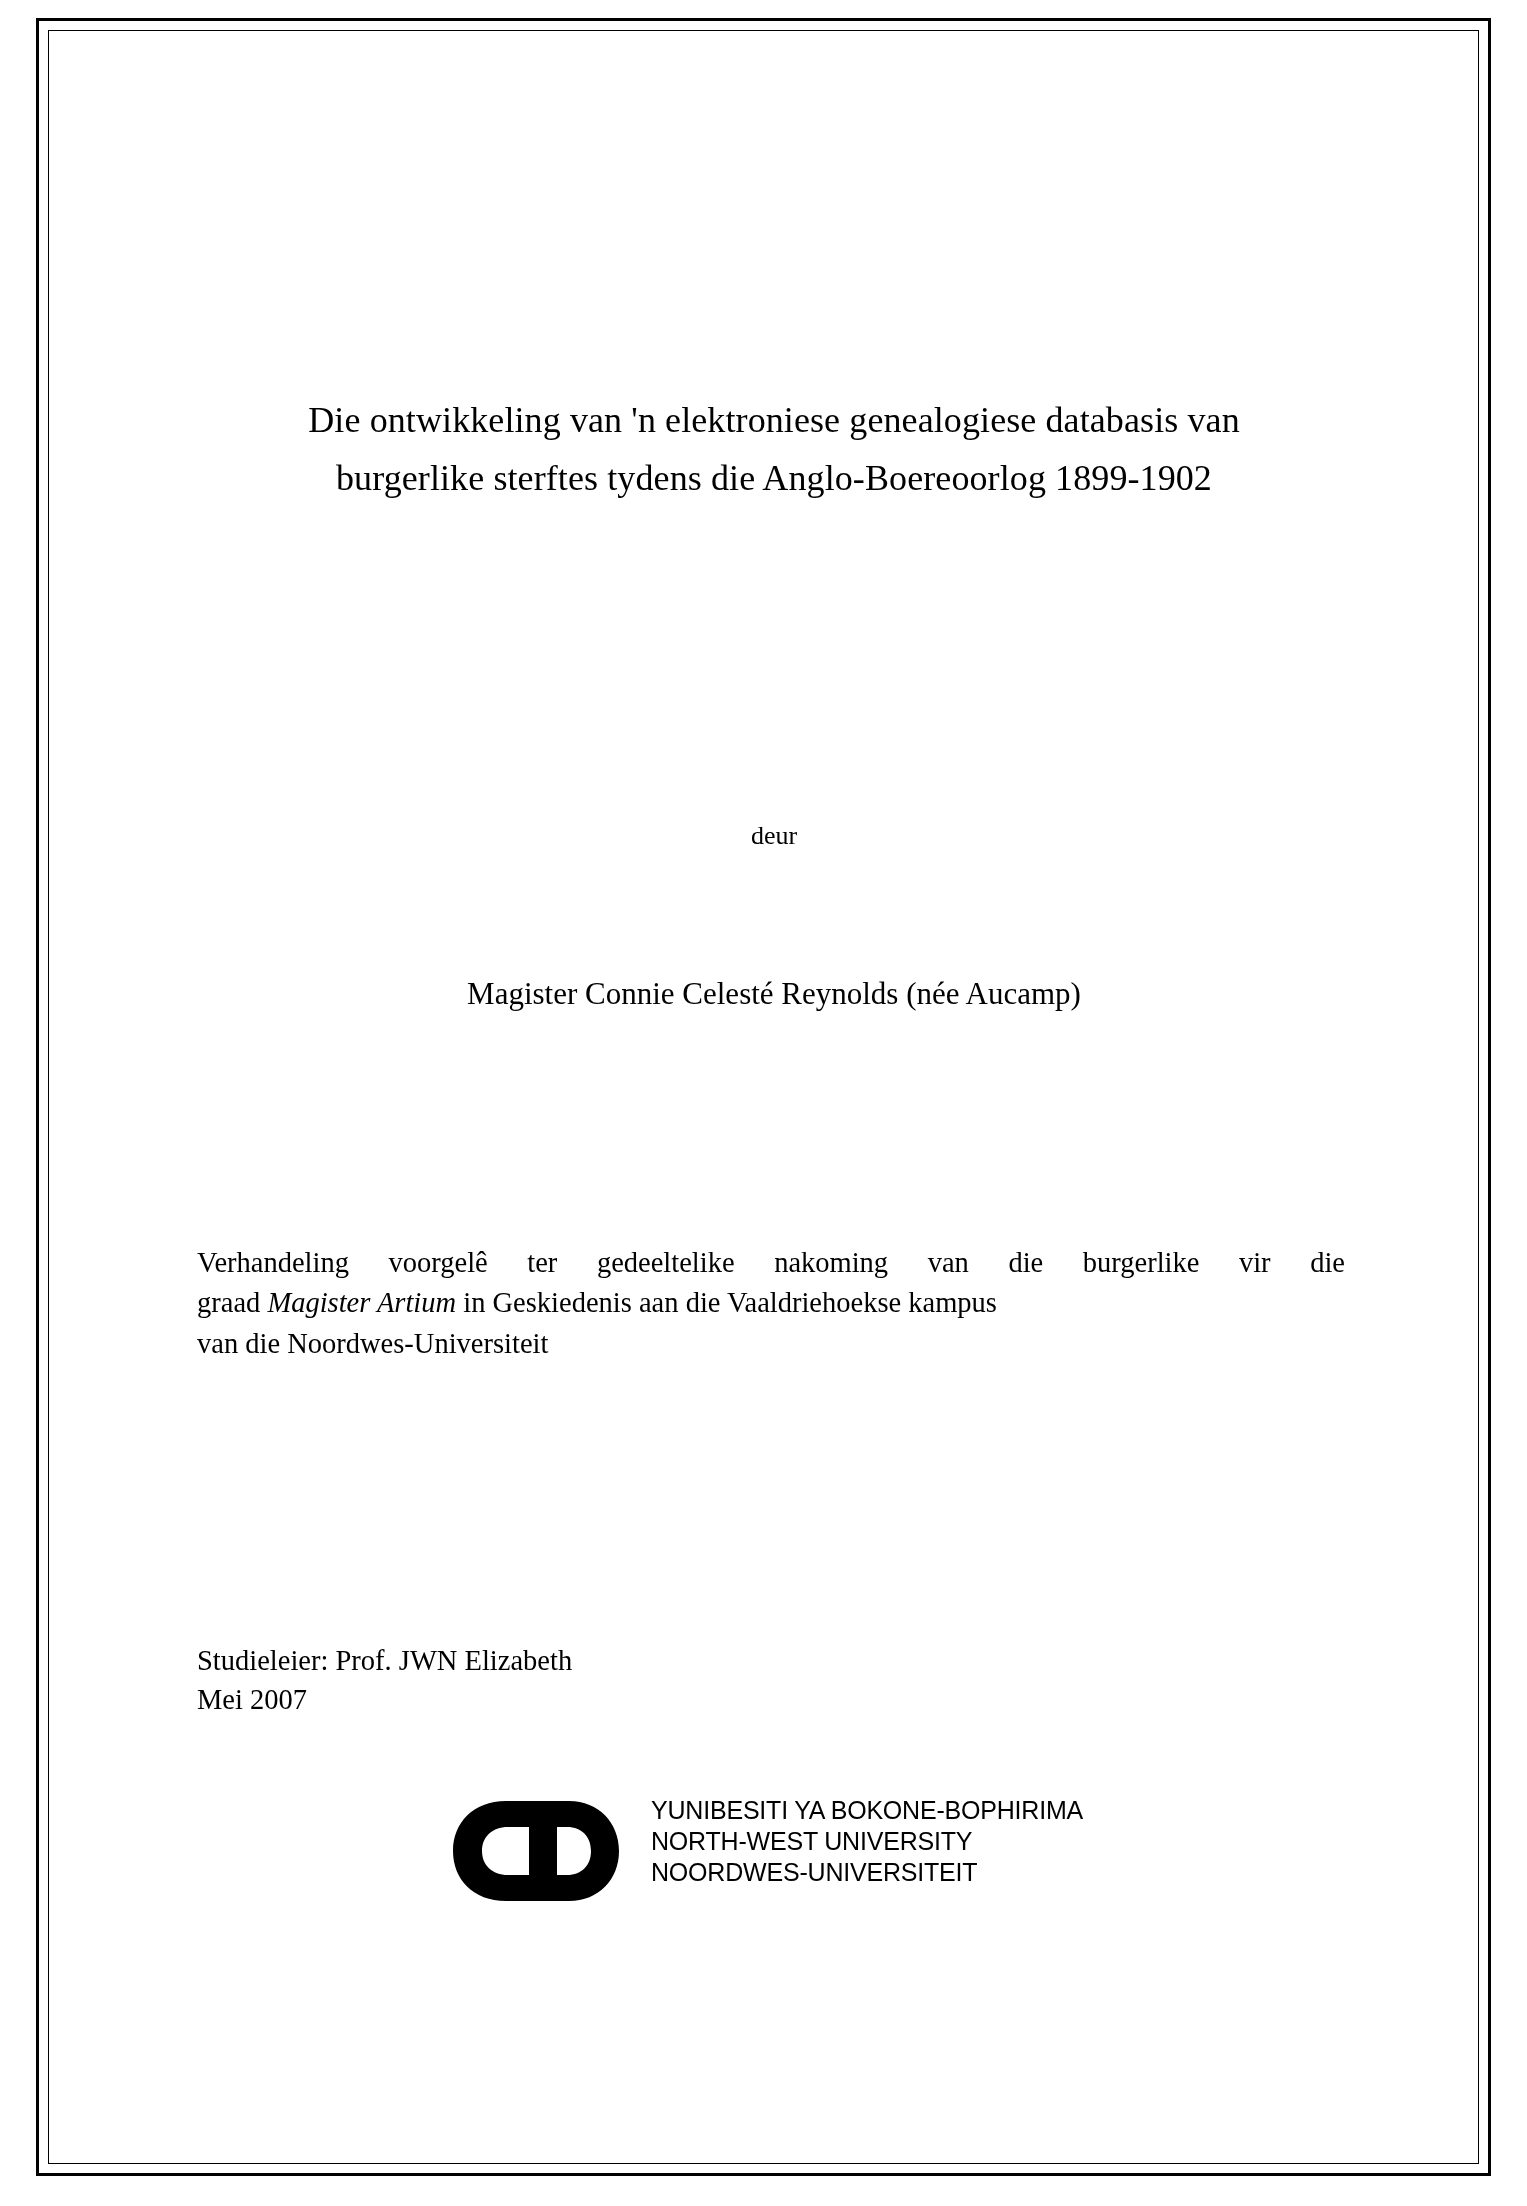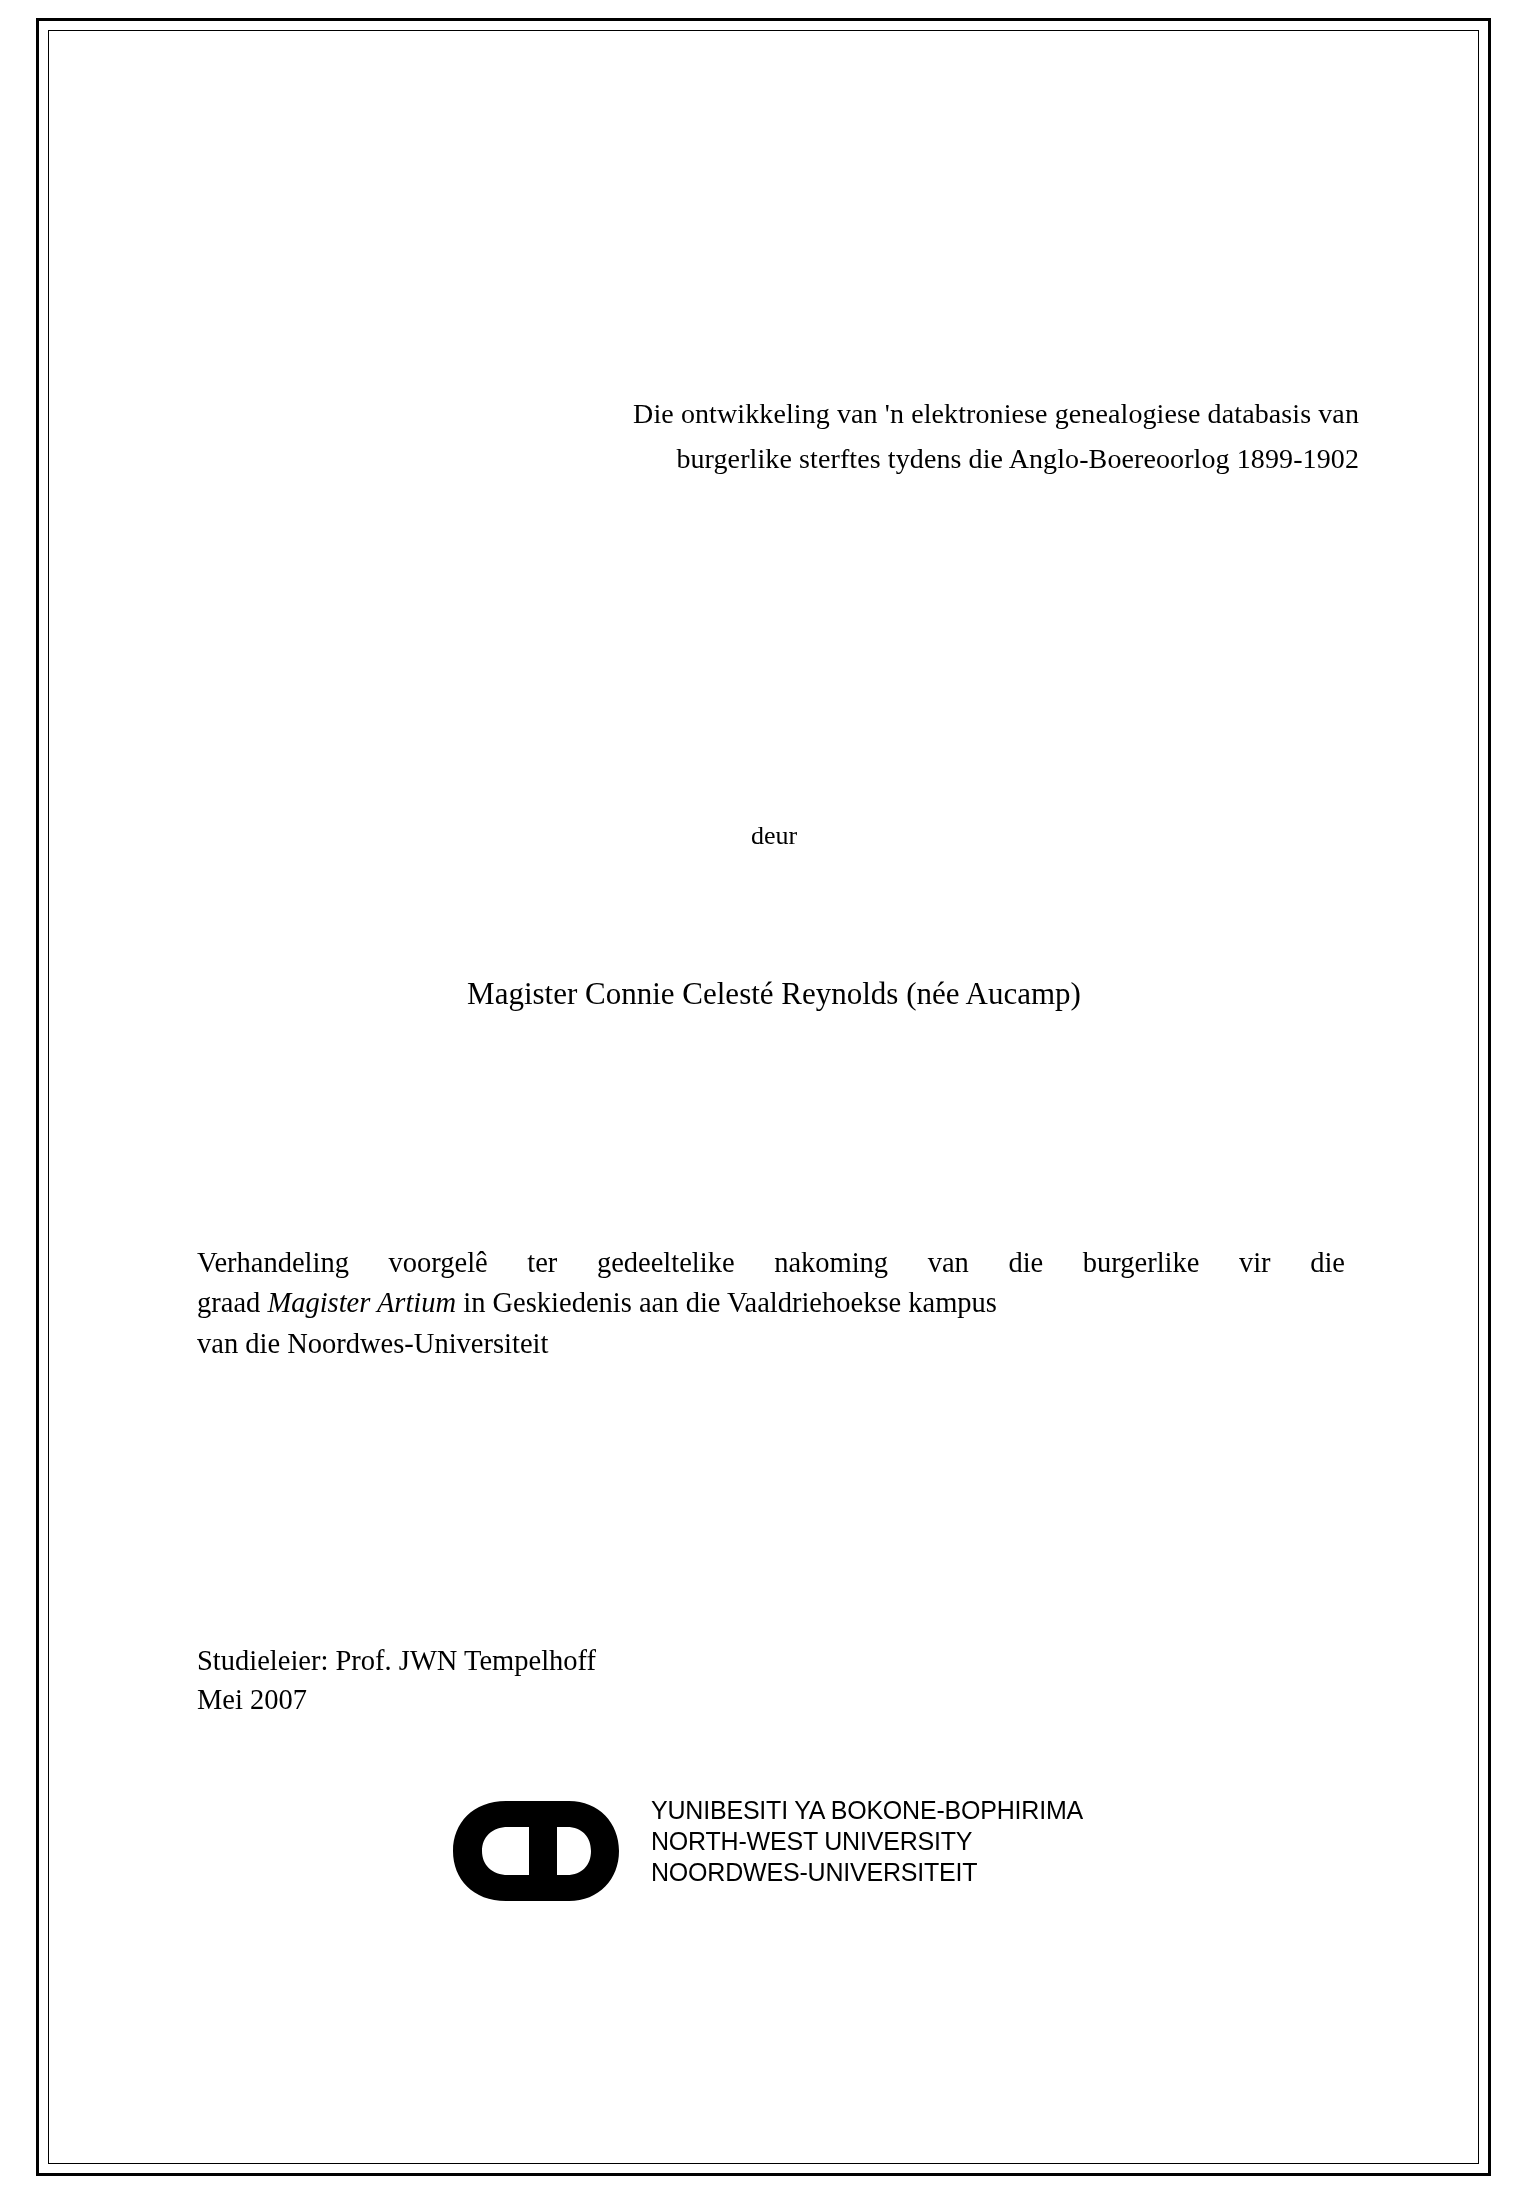--- a/index.html
+++ b/index.html
@@ -48,25 +48,24 @@
 
   
   .title-block {
     position: absolute;
     top: 370px;
     left: 0;
     width: 1170px;
     text-align: center;
   }
   .title-line {
-    font-size: 28px;
+    font-size: 36px;
     line-height: 1.62;
     letter-spacing: 0.1px;
     white-space: nowrap;
-    text-align: right;
   }
 
   
   .by-word {
     position: absolute;
     top: 800px;
     left: 0;
     width: 1170px;
     text-align: center;
     font-size: 26px;
@@ -154,21 +153,21 @@
 
     <div class="author">Magister Connie Celesté Reynolds (née Aucamp)</div>
 
     <div class="statement">
       <div class="just">Verhandeling voorgelê ter gedeeltelike nakoming van die burgerlike vir die</div>
       <div class="normal"><span>graad </span><i>Magister Artium</i><span> in Geskiedenis aan die Vaaldriehoekse kampus</span></div>
       <div class="normal">van die Noordwes-Universiteit</div>
     </div>
 
     <div class="footer-info">
-      <div>Studieleier: Prof. JWN Tempelhoff</div>
+      <div>Studieleier: Prof. JWN Elizabeth</div>
       <div>Mei 2007</div>
     </div>
 
     <div class="logo-area">
       <svg class="logo-mark" viewBox="0 0 185 108">
 
         <path d="M55 4 C22 4, 2 26, 2 54 C2 82, 22 104, 55 104 L96 104 L96 78 L57 78 C41 78, 31 68, 31 54 C31 40, 41 30, 57 30 L96 30 L96 4 Z" fill="#000000"></path>
 
         <rect x="78" y="4" width="28" height="100" fill="#000000"></rect>
         <path d="M100 4 L118 4 C148 4, 168 26, 168 54 C168 82, 148 104, 118 104 L100 104 L100 78 L116 78 C131 78, 140 68, 140 54 C140 40, 131 30, 116 30 L100 30 Z" fill="#000000"></path>

